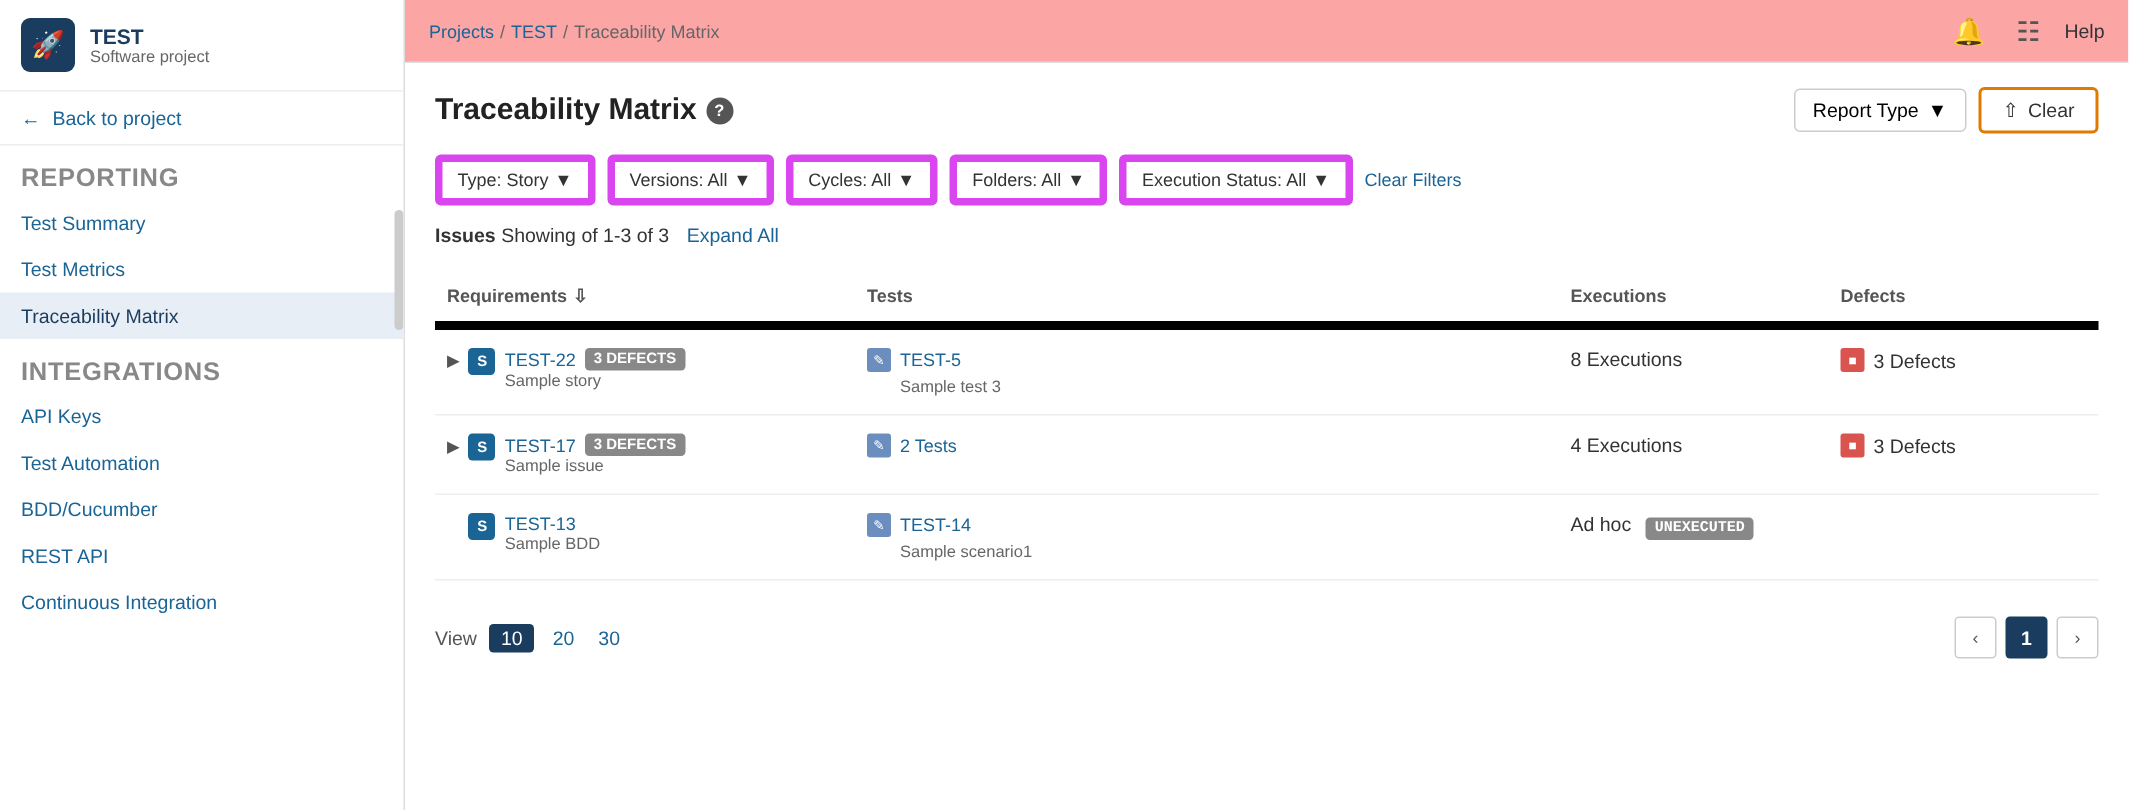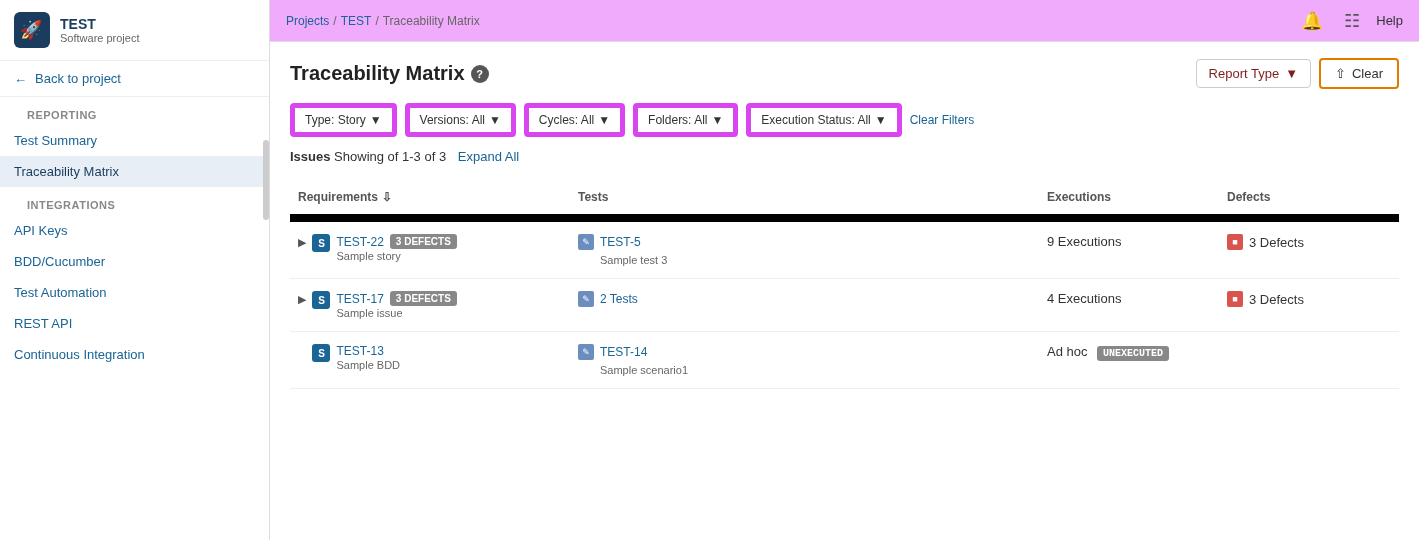--- a/index.html
+++ b/index.html
@@ -50,26 +50,25 @@
       align-items: center;
       gap: 8px;
       padding: 10px 14px;
       color: #1a6496;
       cursor: pointer;
       font-size: 13px;
       border-bottom: 1px solid #eee;
       text-decoration: none;
     }
     .sidebar-section-title {
-      font-size: 11px;
+      font-size: 17px;
       font-weight: 700;
       color: #888;
       padding: 12px 14px 4px;
       letter-spacing: 0.5px;
-      margin-left: 13px;
     }
     .sidebar-nav-item {
       padding: 8px 14px;
       cursor: pointer;
       color: #1a6496;
       font-size: 13px;
     }
     .sidebar-nav-item.active {
       background: #e8eef5;
       color: #1a3c5e;
@@ -78,21 +77,21 @@
 
     
     .main {
       flex: 1;
       display: flex;
       flex-direction: column;
       background: #f9f9f9;
       overflow: hidden;
     }
     .top-bar {
-      background: #f0abfc;
+      background: #fca5a5;
       border-bottom: 1px solid #ddd;
       padding: 6px 16px;
       display: flex;
       align-items: center;
       justify-content: space-between;
       min-height: 42px;
     }
     .breadcrumb {
       font-size: 12px;
       color: #666;
@@ -164,21 +163,21 @@
     .report-type-btn {
       border: 1px solid #ccc;
       background: #fff;
       border-radius: 4px;
       padding: 6px 12px;
       font-size: 13px;
       cursor: pointer;
       display: flex;
       align-items: center;
       gap: 6px;
-      color: #7f1d1d;
+      color: #000000;
     }
     .export-btn {
       border: 2px solid #e07b00;
       background: #fff;
       border-radius: 4px;
       padding: 6px 14px;
       font-size: 13px;
       cursor: pointer;
       display: flex;
       align-items: center;
@@ -244,21 +243,21 @@
       cursor: pointer;
       margin-left: 8px;
       font-size: 13px;
     }
 
     
     .table-wrapper { width: 100%; }
     .table-header {
       display: grid;
       grid-template-columns: 280px 1fr 180px 180px;
-      border-bottom: 8px solid #000000;
+      border-bottom: 6px solid #000000;
       padding: 6px 0;
     }
     .th {
       font-size: 12px;
       font-weight: 600;
       color: #555;
       padding: 4px 8px;
       display: flex;
       align-items: center;
       gap: 4px;
@@ -421,32 +420,35 @@
     </div>
   </div>
   <a class="sidebar-back">
     <span>←</span>
     <span>Back to project</span>
   </a>
   <div class="sidebar-section-title">REPORTING</div>
   <div class="sidebar-nav-item">
     <span>Test Summary</span>
   </div>
+  <div class="sidebar-nav-item">
+    <span>Test Metrics</span>
+  </div>
   <div class="sidebar-nav-item active">
     <span>Traceability Matrix</span>
   </div>
   <div class="sidebar-section-title">INTEGRATIONS</div>
   <div class="sidebar-nav-item">
     <span>API Keys</span>
   </div>
   <div class="sidebar-nav-item">
+    <span>Test Automation</span>
+  </div>
+  <div class="sidebar-nav-item">
     <span>BDD/Cucumber</span>
-  </div>
-  <div class="sidebar-nav-item">
-    <span>Test Automation</span>
   </div>
   <div class="sidebar-nav-item">
     <span>REST API</span>
   </div>
   <div class="sidebar-nav-item">
     <span>Continuous Integration</span>
   </div>
   <div class="scrollbar-thumb"></div>
 </div>
 
@@ -549,21 +551,21 @@
         </div>
         <div class="td">
           <div class="test-cell">
             <div class="test-item">
               <div class="test-icon">✎</div>
               <span class="test-id">TEST-5</span>
             </div>
             <div class="test-name">Sample test 3</div>
           </div>
         </div>
-        <div class="td exec-cell">9 Executions</div>
+        <div class="td exec-cell">8 Executions</div>
         <div class="td">
           <div class="defects-cell">
             <div class="defect-icon">■</div>
             <span>3 Defects</span>
           </div>
         </div>
       </div>
 
       <div class="table-row">
         <div class="td">
@@ -618,14 +620,27 @@
             <div class="test-name">Sample scenario1</div>
           </div>
         </div>
         <div class="td exec-cell">
           <span>Ad hoc</span>
           <span class="unexecuted-badge" style="margin-left:6px;">UNEXECUTED</span>
         </div>
       </div>
     </div>
 
+    <div class="pagination">
+      <div class="page-size">
+        <span class="page-size-label">View</span>
+        <button class="page-size-btn active">10</button>
+        <button class="page-size-btn">20</button>
+        <button class="page-size-btn">30</button>
+      </div>
+      <div class="page-nav">
+        <button class="page-nav-btn">‹</button>
+        <div class="page-num">1</div>
+        <button class="page-nav-btn">›</button>
+      </div>
+    </div>
   </div>
 </div>
 
 </body></html>

